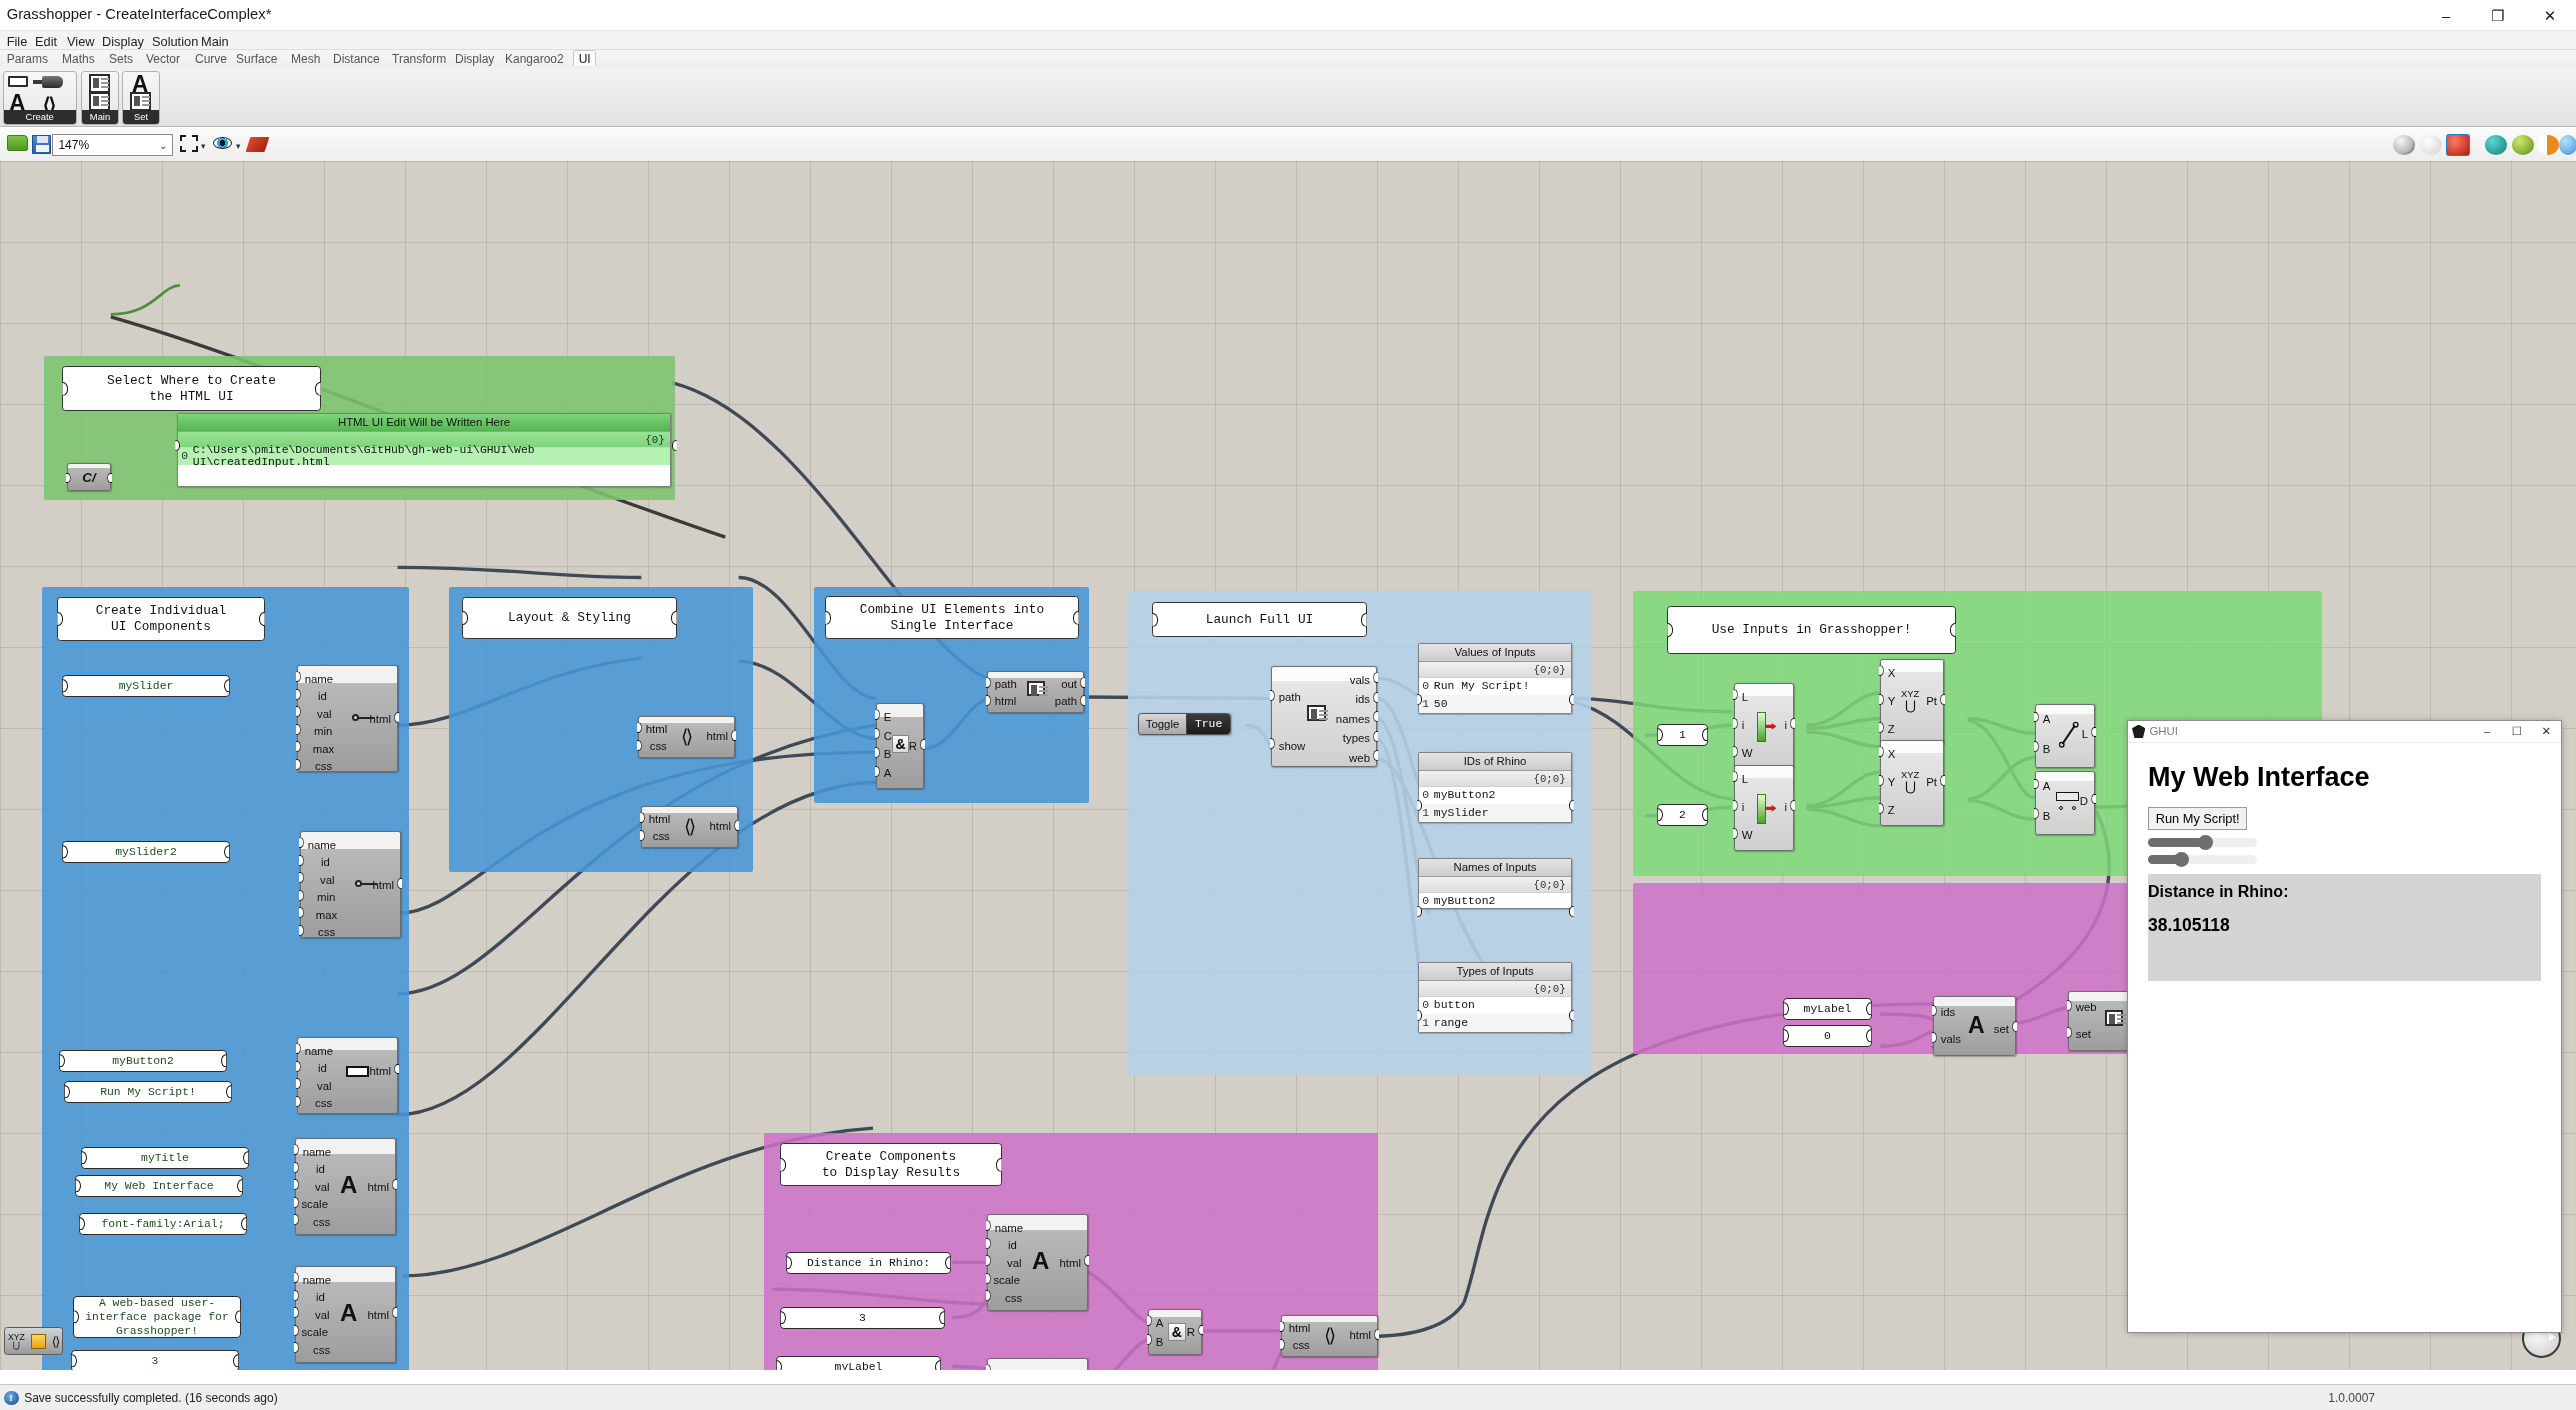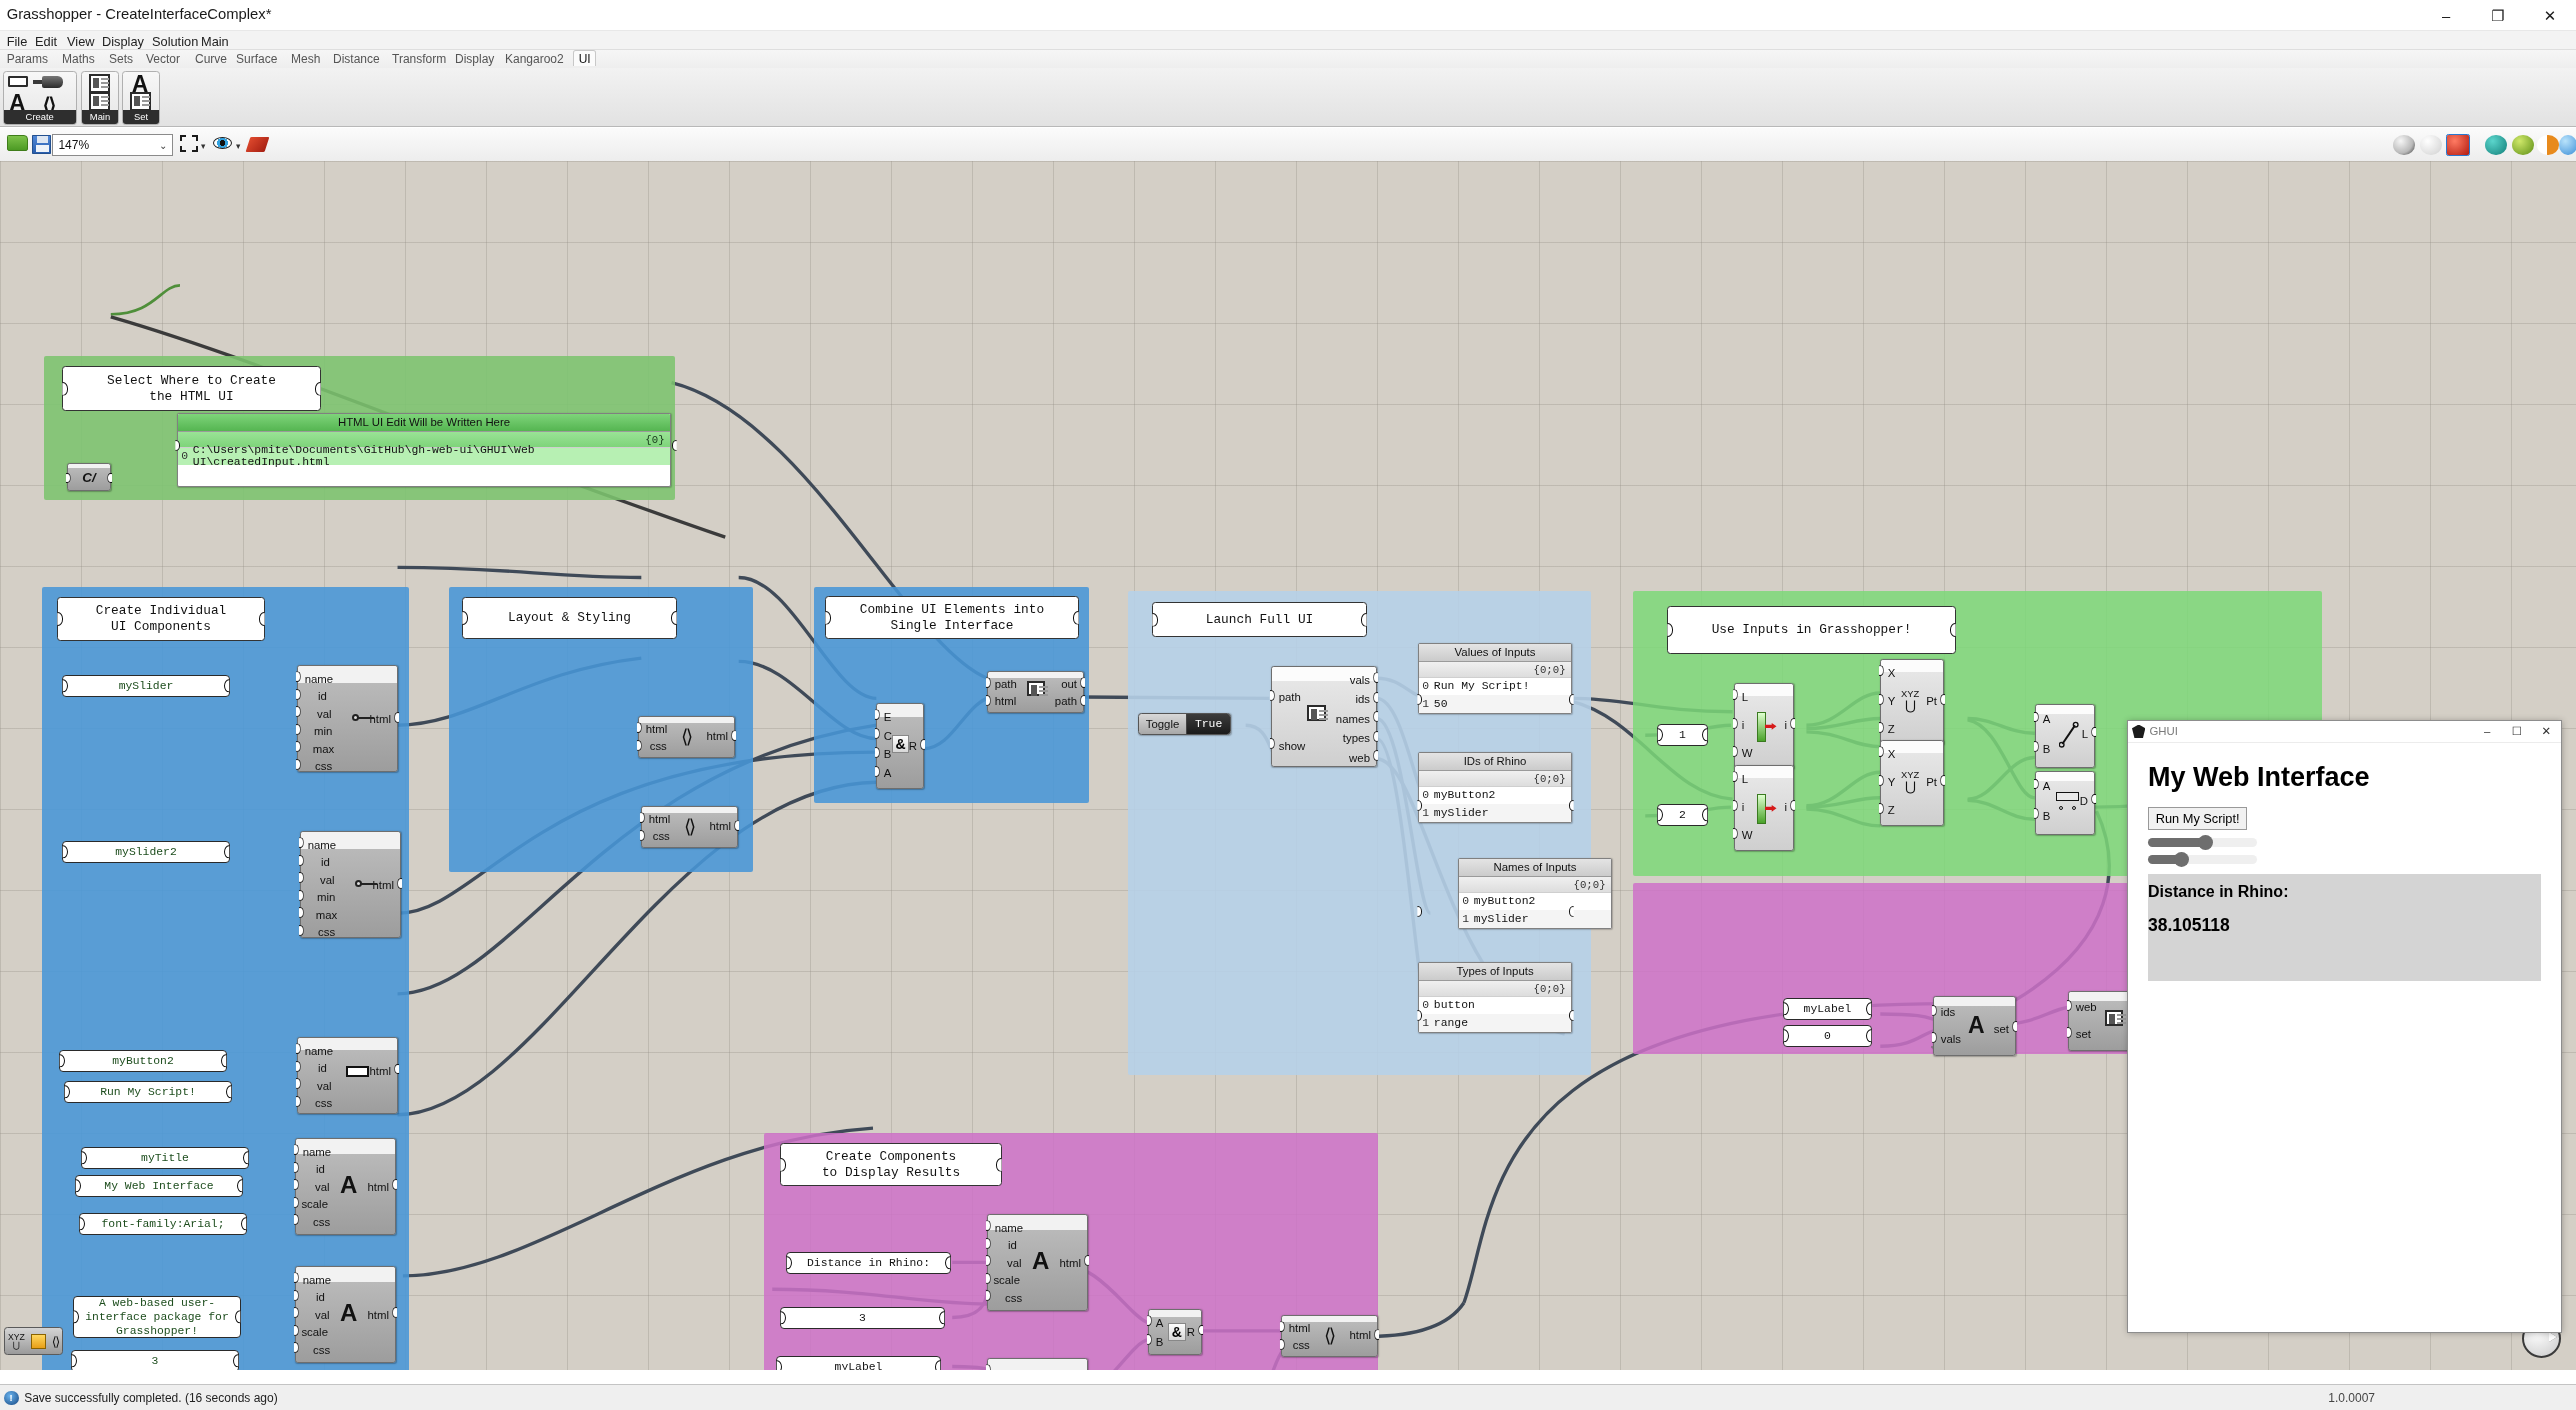--- a/index.html
+++ b/index.html
@@ -737,21 +737,21 @@
         <div class="row">
             <span class="ix">1</span>
             <span class="vv">mySlider</span>
           </div>
         <div class="row"></div>
       </div>
     </div>
     <div class="nub in" style="left:1414px; top:639px;"></div>
     <div class="nub out" style="left:1569px; top:639px;"></div>
 
-    <div class="dpanel" style="left:1418px; top:697px; width:154px; height:71px;margin-left:40px;">
+    <div class="dpanel" style="left:1418px; top:697px; width:154px; height:51px;">
       <div class="hdr">Names of Inputs</div>
       <div class="path">{0;0}</div>
       <div class="body">
         <div class="row">
             <span class="ix">0</span>
             <span class="vv">myButton2</span>
           </div>
         <div class="row">
             <span class="ix">1</span>
             <span class="vv">mySlider</span>

